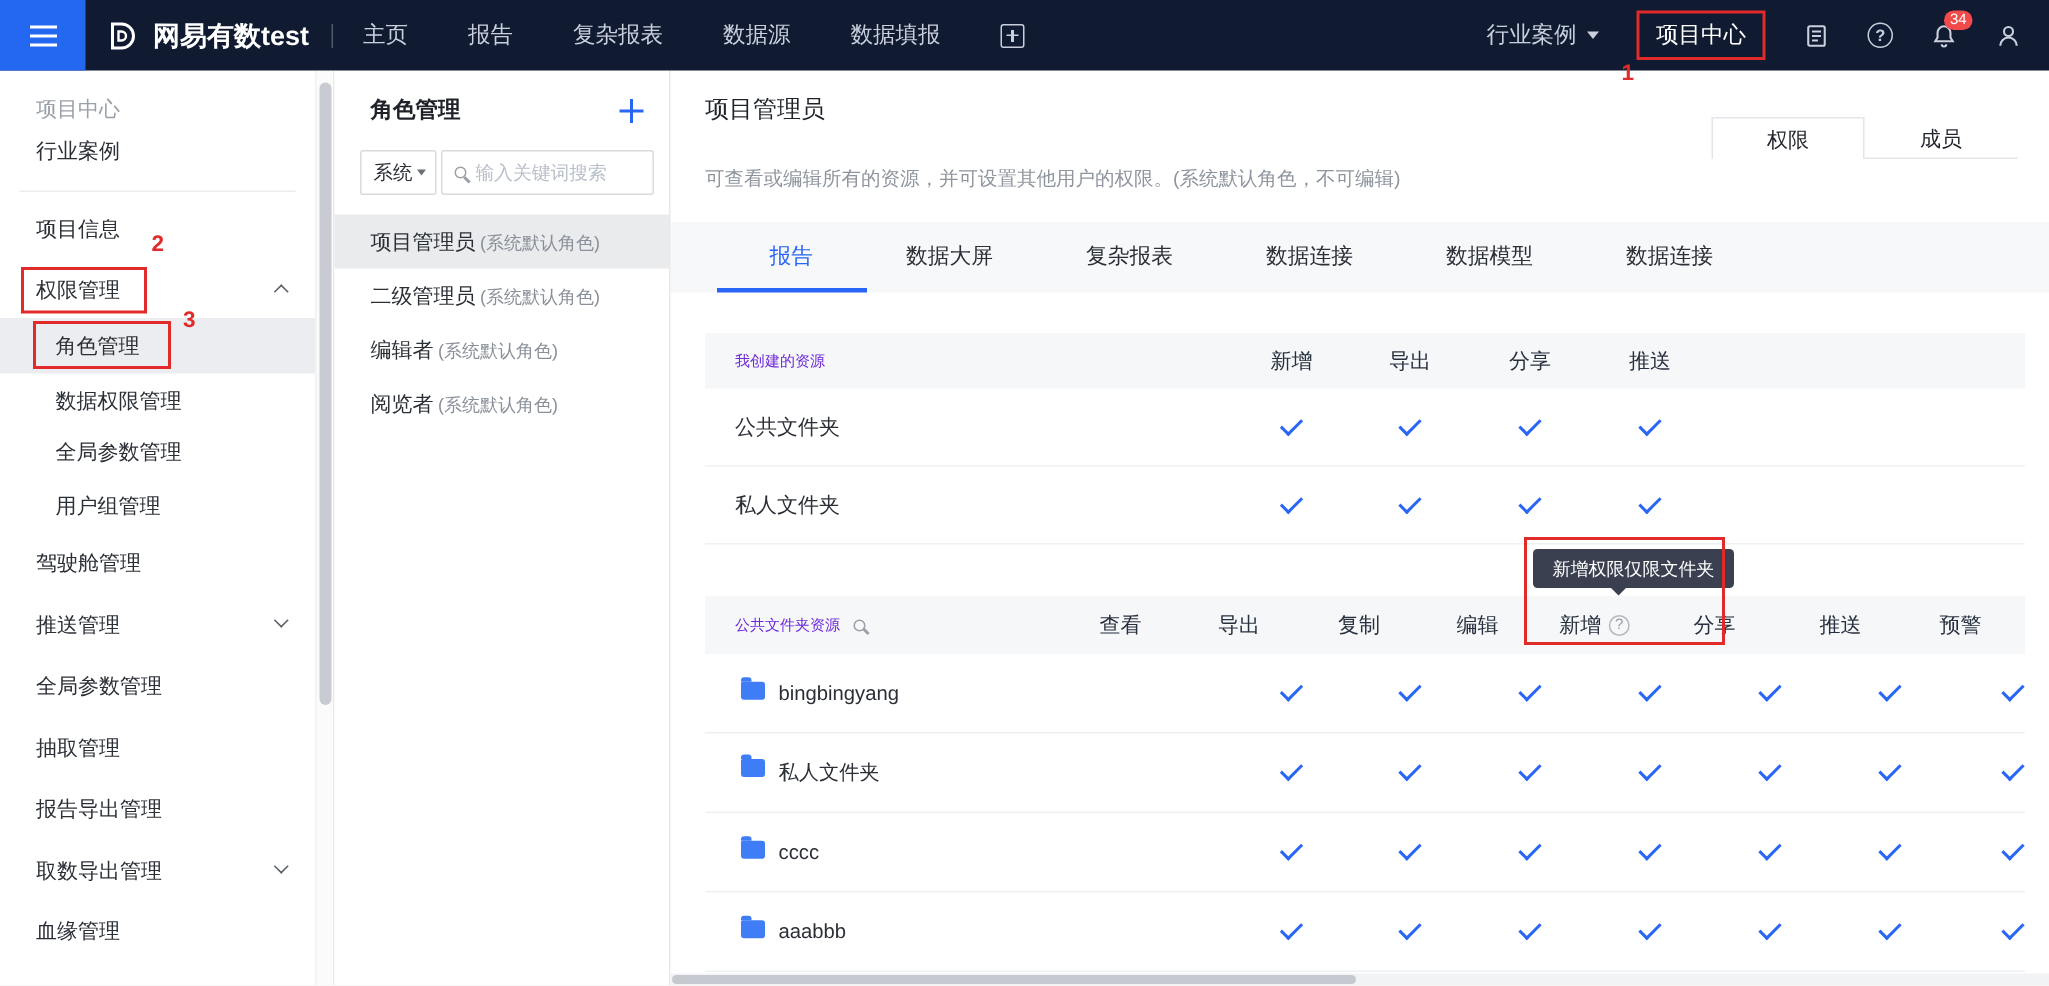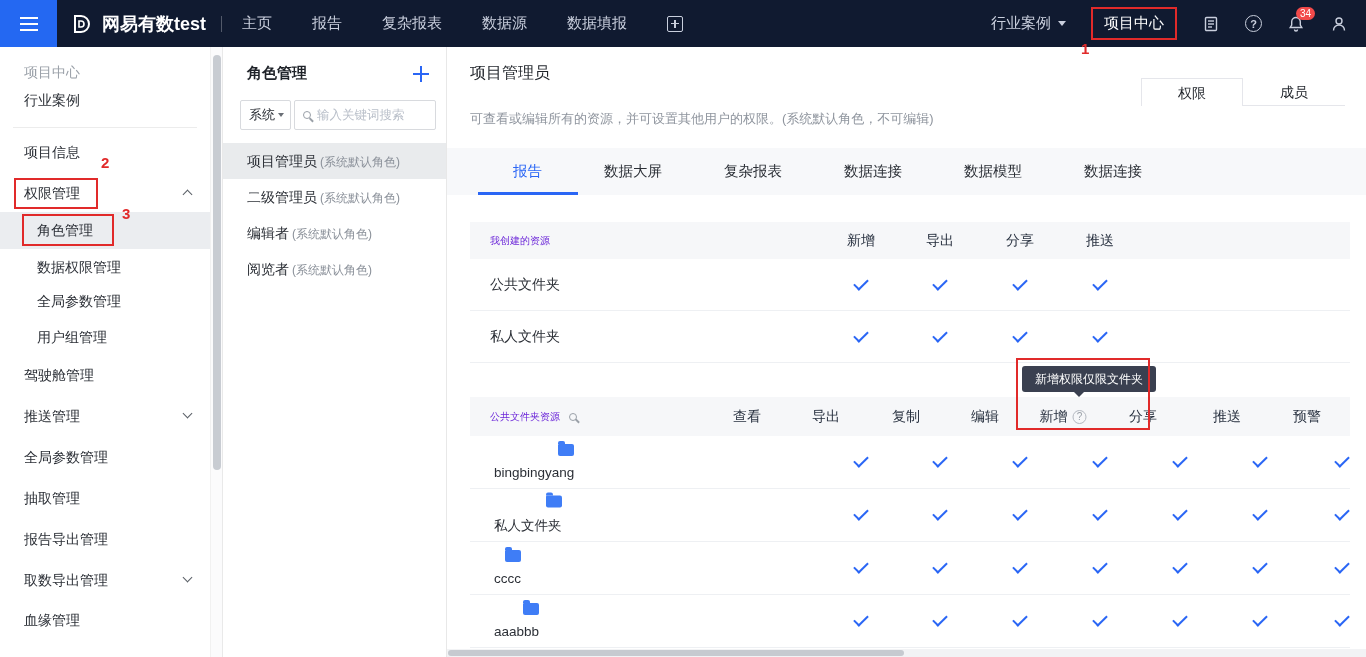--- a/index.html
+++ b/index.html
@@ -79,21 +79,21 @@
 
   .ptable { position:absolute; left:23px; width:880px; overflow:hidden; }
   #table1 { top:175px; height:142px; }
   #table2 { top:350px; height:252px;text-decoration:underline; }
   .thead { position:relative; height:37px; background:#f6f7f9; }
   #table2 .thead { height:39px; }
   .thead-label { position:absolute; left:20px; top:50%; transform:translateY(-50%); font-size:10px; color:#6d28d9; display:flex; align-items:center; gap:9px; white-space:nowrap; }
   .trow { position:relative; height:52px; border-bottom:1px solid #eef0f3; }
   #table2 .trow { height:53px; }
   .trow-label { position:absolute; left:20px; top:50%; transform:translateY(-50%); font-size:14px; color:#2b2f36; white-space:nowrap; }
-  .trow-label.withicon { left:24px; display:flex; align-items:flex-end; gap:9px; font-size:13.5px;flex-direction:column; }
+  .trow-label.withicon { left:24px; display:flex; align-items:flex-start; gap:9px; font-size:13.5px; }
   .hc { position:absolute; top:50%; transform:translate(-50%,-50%); font-size:14px; color:#27303f; white-space:nowrap; display:flex; align-items:center; gap:5px; }
   .cc { position:absolute; top:50%; transform:translate(-50%,-50%); width:24px; height:24px; display:flex; align-items:center; justify-content:center; cursor:pointer; }
   .check { width:14px; height:8px; border-left:2px solid #2a66f5; border-bottom:2px solid #2a66f5; transform:rotate(-45deg); margin-top:-4px; }
   .x277{left:277px}.x356{left:356px}.x436{left:436px}.x515{left:515px}.x593{left:593px}.x673{left:673px}.x757{left:757px}.x837{left:837px}
   .x391{left:391px}.x470{left:470px}.x550{left:550px}.x630{left:630px}.x710{left:710px}.x790{left:790px}.x872{left:872px}
   .qmark { width:14px; height:14px; border-radius:50%; border:1px solid #b4b9c1; color:#9aa0a8; font-size:10px; display:inline-flex; align-items:center; justify-content:center; flex:0 0 auto; }
   .folder { width:16px; height:12px; background:#3f7df6; border-radius:1px 2px 2px 2px; position:relative; display:inline-block; flex:0 0 auto; }
   .folder::before { content:""; position:absolute; top:-3px; left:0; width:7px; height:3px; background:#3f7df6; border-radius:2px 2px 0 0; }
 
   .tooltip { position:absolute; left:575px; top:319px; width:134px; height:26px; background:#3a4050; color:#fff; font-size:12px; line-height:26px; text-align:center; border-radius:3px; z-index:6; white-space:nowrap; }

